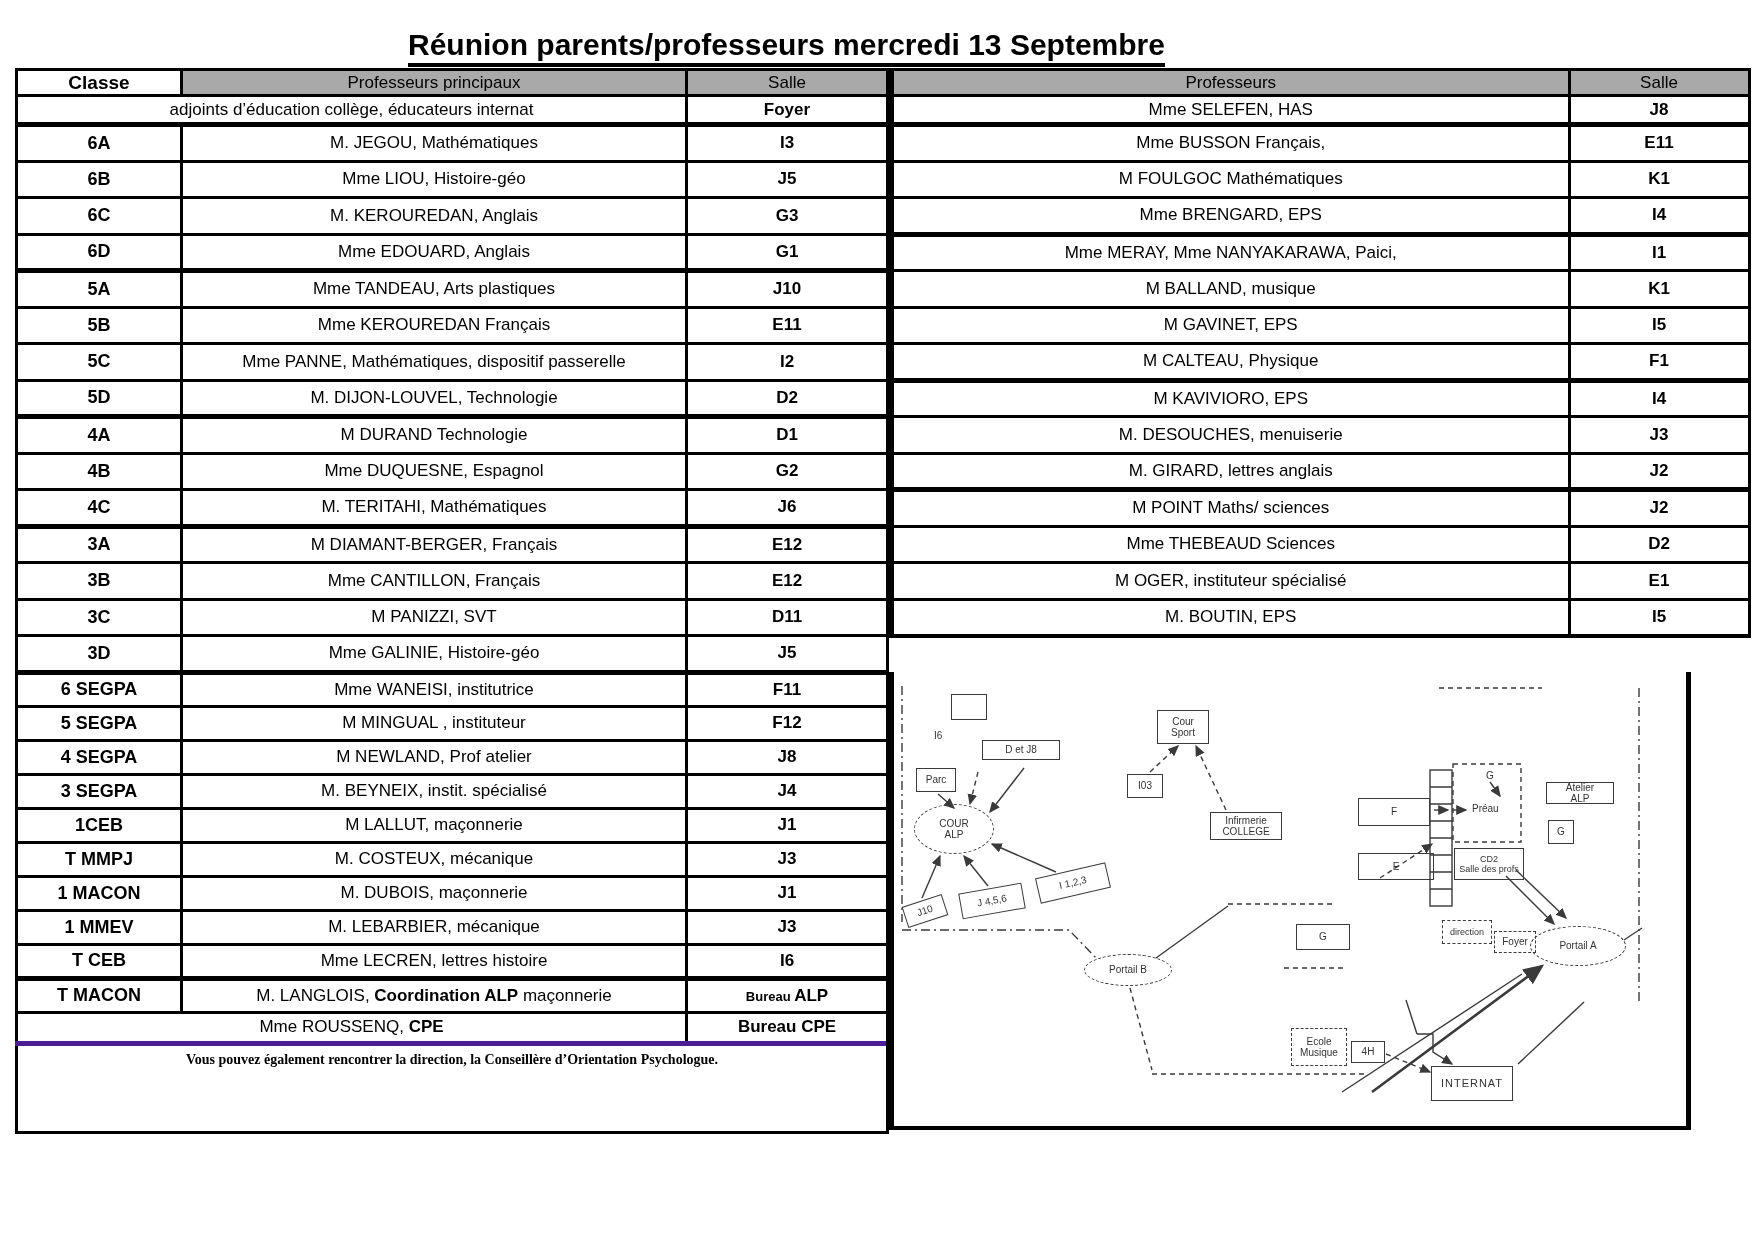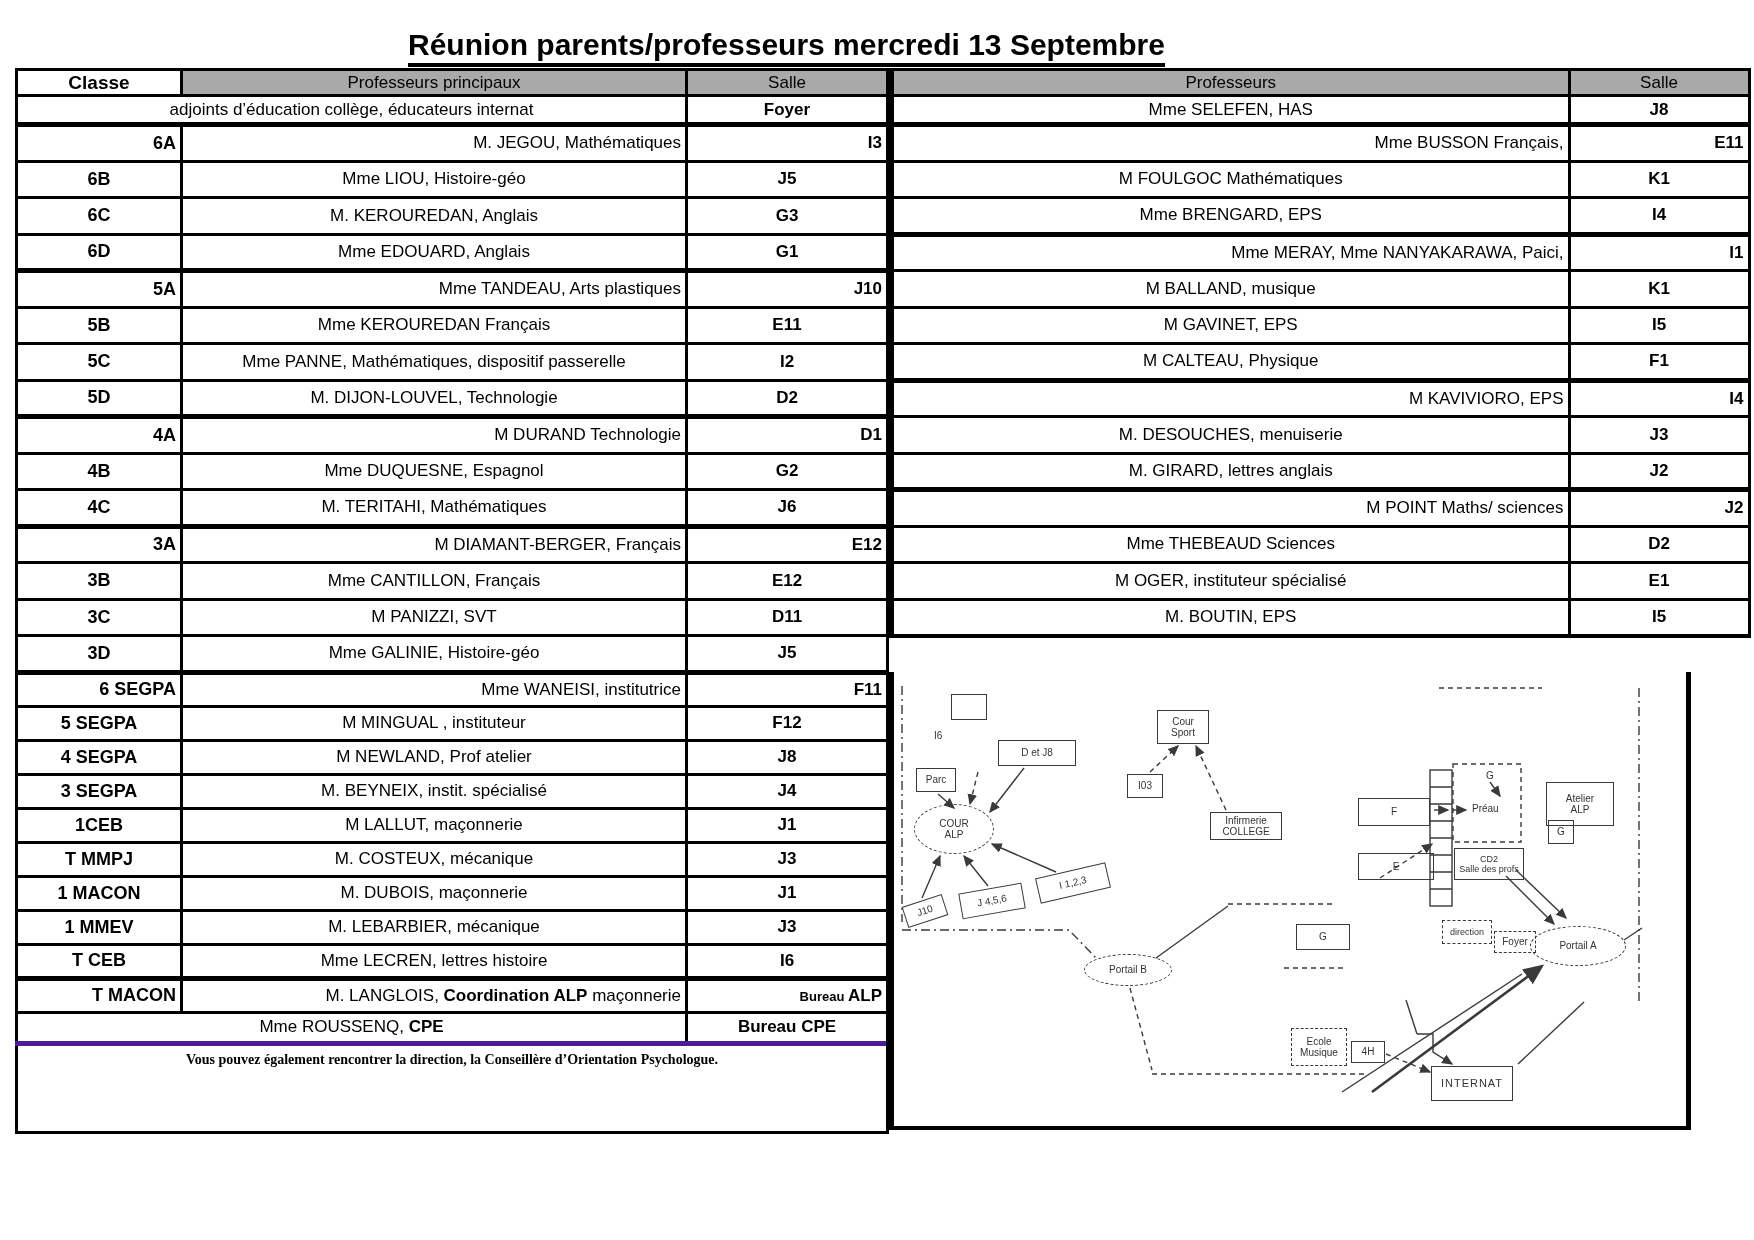--- a/index.html
+++ b/index.html
@@ -13,21 +13,21 @@
   #ltable{position:absolute;left:15px;top:68px;width:871px;border:3px solid #000;}
   #rtable{position:absolute;left:886px;top:68px;width:859px;border:3px solid #000;border-left:8px solid #000;border-bottom:4px solid #000;}
   td,th{border:3px solid #000;text-align:center;vertical-align:middle;padding:0 4px;overflow:hidden;}
   th{background:#a9a9a9;font-weight:normal;font-size:17px;}
   th.white{background:#ffffff;font-weight:bold;font-size:19px;}
   td.c{font-weight:bold;font-size:18px;}
   td.p{font-size:17px;}
   td.s{font-weight:bold;font-size:17px;}
   tr.r26{height:26px;padding-left:8px;} tr.r29{height:29px;} tr.r36{height:36.5px;}
   tr.r34{height:34px;} tr.r31{height:31px;margin-left:16px;} tr.rnote{height:89px;}
-  tr.tt>td{border-top:5px solid #000;text-align:right;}
+  tr.tt>td{border-top:5px solid #000;}
   td.note{font-weight:bold;font-size:14px;vertical-align:top;padding-top:6px;border-top:5px solid #4c1d95;font-family:Liberation Serif, serif;}
   .bsmall{font-size:13px;font-weight:bold;}
   .bld{font-weight:bold;}
   
   #map{position:absolute;left:886px;top:672px;width:805px;height:458px;
        border-left:8px solid #000;border-right:5px solid #000;border-bottom:4px solid #000;
        box-sizing:border-box;}
   #map .inner{position:relative;width:792px;height:454px;}
   .mapsvg{position:absolute;left:0;top:0;}
   .ln{stroke:#3a3a3a;stroke-width:1.4;fill:none;}
@@ -321,21 +321,21 @@
         <path class="ln" d="M512,328 L523,362"></path>
         <path class="ln" marker-end="url(#ah)" d="M523,362 H539 V380 L558,392"></path>
         <path class="ln" d="M690,330 L624,392"></path>
       </svg>
 
       <div class="mbox" style="left:57px;top:22px;width:36px;height:26px"></div>
       <div class="mtext" style="left:40px;top:58px">I6</div>
       <div class="mbox" style="left:22px;top:96px;width:40px;height:24px">
           <span class="ml">Parc</span>
         </div>
-      <div class="mbox" style="left:104px;top:68px;width:78px;height:26px">
+      <div class="mbox" style="left:88px;top:68px;width:78px;height:20px">
           <span class="ml">D et J8</span>
         </div>
       <div class="mell" style="left:20px;top:132px;width:80px;height:50px">
           <span class="ml">COUR
 ALP</span>
         </div>
       <div class="mbox" style="left:263px;top:38px;width:52px;height:34px">
           <span class="ml">Cour
 Sport</span>
         </div>
@@ -366,21 +366,21 @@
         </div>
       <div class="mbox" style="left:464px;top:181px;width:76px;height:27px">
           <span class="ml">E</span>
         </div>
       <div class="mtext" style="left:578px;top:131px">Préau</div>
       <div class="mtext" style="left:592px;top:98px">G</div>
       <div class="mbox" style="left:560px;top:176px;width:70px;height:32px">
           <span class="ml" style="font-size:9px">CD2
 Salle des profs</span>
         </div>
-      <div class="mbox" style="left:652px;top:110px;width:68px;height:44px">
+      <div class="mbox" style="left:652px;top:110px;width:68px;height:22px">
           <span class="ml">Atelier
 ALP</span>
         </div>
       <div class="mbox" style="left:654px;top:148px;width:26px;height:24px">
           <span class="ml">G</span>
         </div>
       <div class="mbox mdsh" style="left:548px;top:248px;width:50px;height:24px">
           <span class="ml" style="font-size:9px">direction</span>
         </div>
       <div class="mbox mdsh" style="left:600px;top:259px;width:42px;height:22px">

